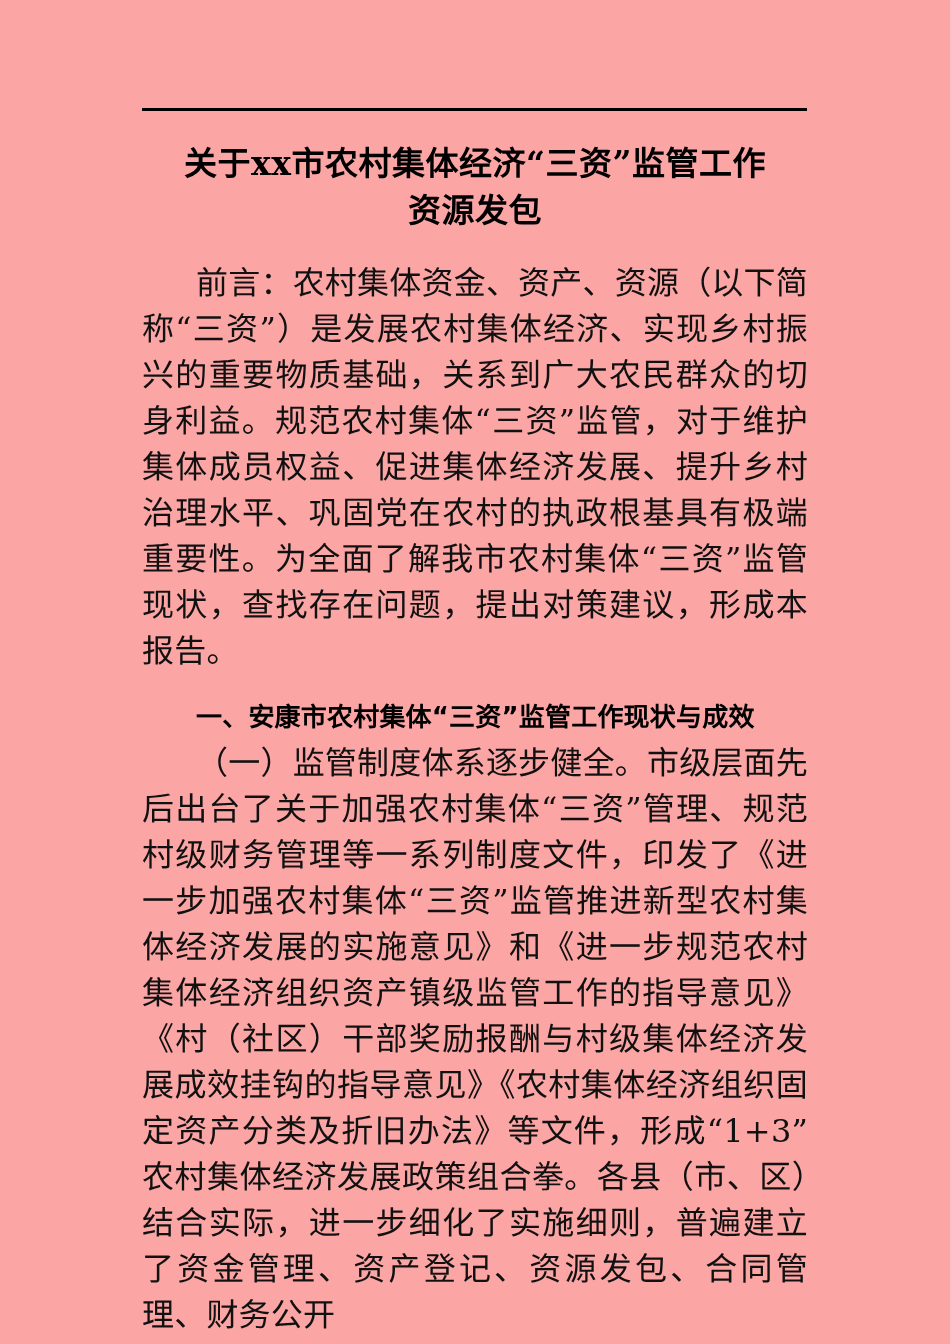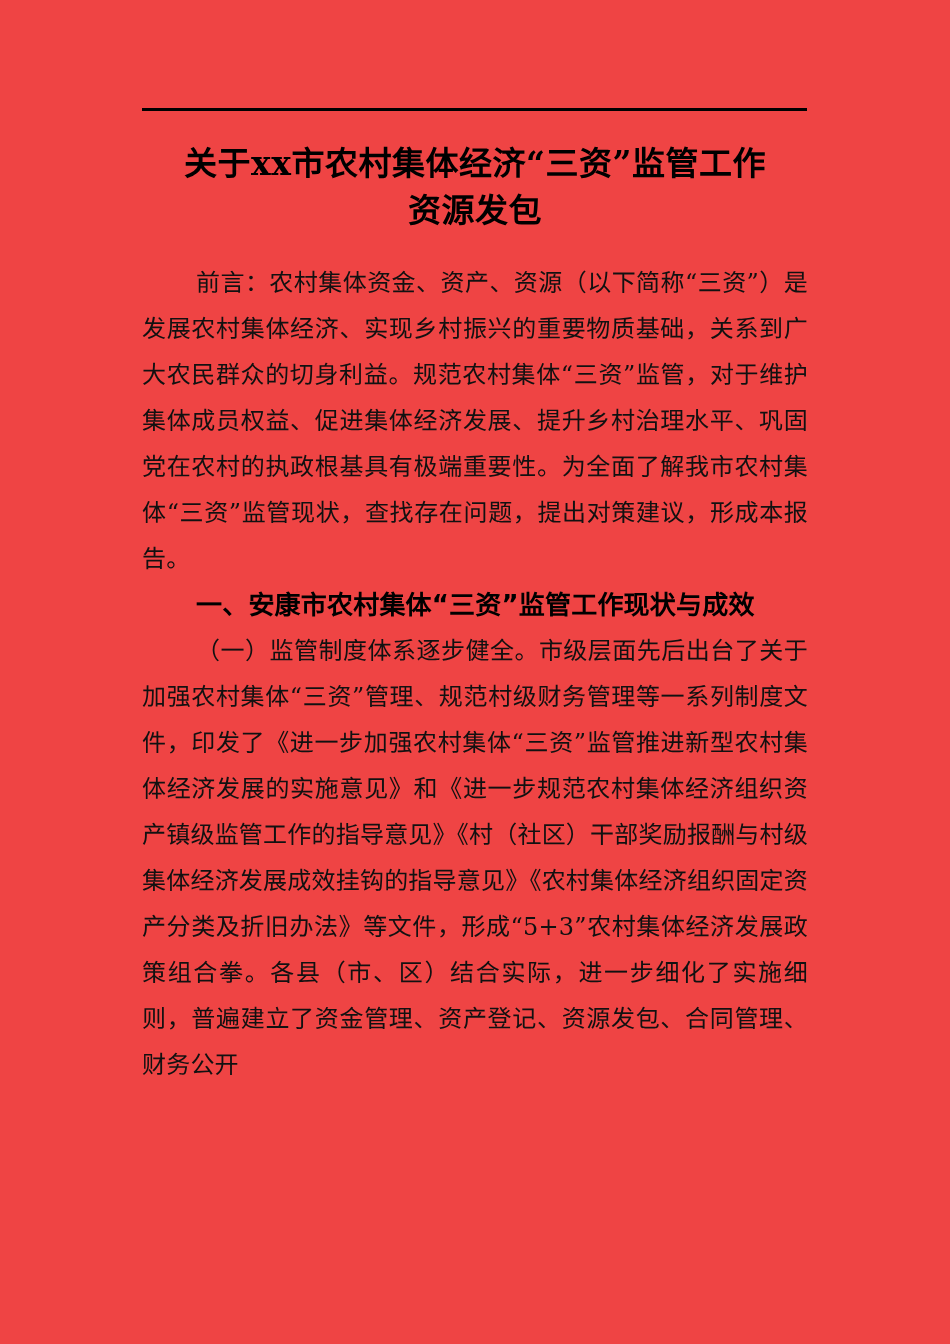--- a/index.html
+++ b/index.html
@@ -51,21 +51,21 @@
     color: #000000;
     letter-spacing: 0.5px;
     margin: 0 0 26px 0;
     padding: 0 6px;
     word-break: break-all;
   }
 
   
   .para {
     font-family: "DejaVu Serif", "Liberation Serif", serif;
-    font-size: 24px;
+    font-size: 32px;
     line-height: 46px;
     color: #111111;
     text-align: justify;
     text-justify: inter-ideograph;
     text-indent: 54px;
     margin: 0;
     word-break: break-all;
     letter-spacing: 0.2px;
   }
 
@@ -83,35 +83,35 @@
   }
 
   
   .clip-bottom {
     overflow: hidden;
   }
 </style>
 </head>
 <body style="background: rgb(255, 255, 255);">
 
-<div class="page" style="background: #ef4444;">
+<div class="page" style="background: #fca5a5;">
 
   <div class="header-rule-wrap">
     <div class="header-rule" style="border-top-color: rgb(0, 0, 0);"></div>
   </div>
 
   <div class="content">
 
     <h1 class="doc-title" style="color: rgb(0, 0, 0);">
       <span>关于xx市农村集体经济“三资”监管工作</span><br>
       <span>资源发包</span>
     </h1>
 
     <p class="para" style="color: rgb(17, 17, 17);">前言：农村集体资金、资产、资源（以下简称“三资”）是发展农村集体经济、实现乡村振兴的重要物质基础，关系到广大农民群众的切身利益。规范农村集体“三资”监管，对于维护集体成员权益、促进集体经济发展、提升乡村治理水平、巩固党在农村的执政根基具有极端重要性。为全面了解我市农村集体“三资”监管现状，查找存在问题，提出对策建议，形成本报告。</p>
 
-    <h2 class="sec-heading" style="color: rgb(0, 0, 0);">一、安康市农村集体“三资”监管工作现状与成效</h2>
+    <h2 class="sec-heading" style="color: rgb(0, 0, 0); margin-top: 20px;">一、安康市农村集体“三资”监管工作现状与成效</h2>
 
 
-    <p class="para clip-bottom" style="color: rgb(17, 17, 17);">（一）监管制度体系逐步健全。市级层面先后出台了关于加强农村集体“三资”管理、规范村级财务管理等一系列制度文件，印发了《进一步加强农村集体“三资”监管推进新型农村集体经济发展的实施意见》和《进一步规范农村集体经济组织资产镇级监管工作的指导意见》《村（社区）干部奖励报酬与村级集体经济发展成效挂钩的指导意见》《农村集体经济组织固定资产分类及折旧办法》等文件，形成“5+3”农村集体经济发展政策组合拳。各县（市、区）结合实际，进一步细化了实施细则，普遍建立了资金管理、资产登记、资源发包、合同管理、财务公开</p>
+    <p class="para clip-bottom" style="color: rgb(17, 17, 17);">（一）监管制度体系逐步健全。市级层面先后出台了关于加强农村集体“三资”管理、规范村级财务管理等一系列制度文件，印发了《进一步加强农村集体“三资”监管推进新型农村集体经济发展的实施意见》和《进一步规范农村集体经济组织资产镇级监管工作的指导意见》《村（社区）干部奖励报酬与村级集体经济发展成效挂钩的指导意见》《农村集体经济组织固定资产分类及折旧办法》等文件，形成“1+3”农村集体经济发展政策组合拳。各县（市、区）结合实际，进一步细化了实施细则，普遍建立了资金管理、资产登记、资源发包、合同管理、财务公开</p>
 
   </div>
 
 </div>
 
 </body></html>

